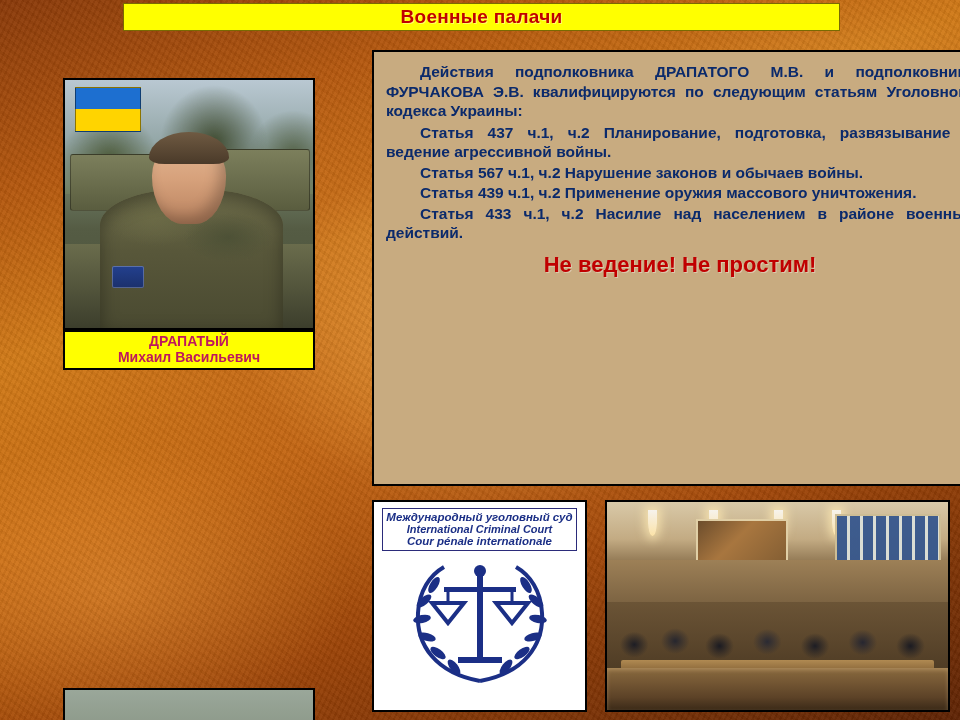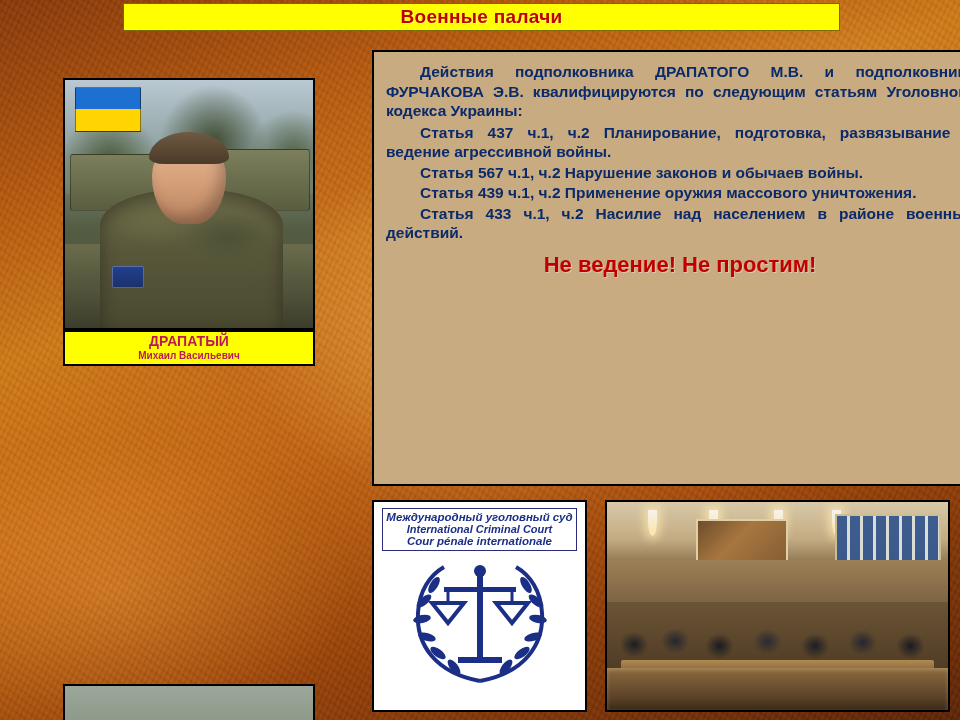--- a/index.html
+++ b/index.html
@@ -73,21 +73,21 @@
     background: #ffff00;
     border: 2px solid #000;
     box-sizing: border-box;
     text-align: center;
     color: #be185d;
     font-weight: bold;
     line-height: 1.12;
     padding: 2px 0 3px 0;
   }
   .name-plate .surname { font-size: 14px; display: block; }
-  .name-plate .patronymic { font-size: 10px; display: block; }
+  .name-plate .patronymic { font-size: 14px; display: block; }
 
   #card-drapatyi { left: 63px; top: 50px; width: 252px; }
   #card-drapatyi .photo-frame { height: 252px; width: 252px; }
   #card-furchakov { left: 63px; top: 368px; width: 252px; }
   #card-furchakov .photo-frame { height: 290px; width: 252px; }
 
   
   .portrait1 {
     position: absolute; inset: 0;
     background:

